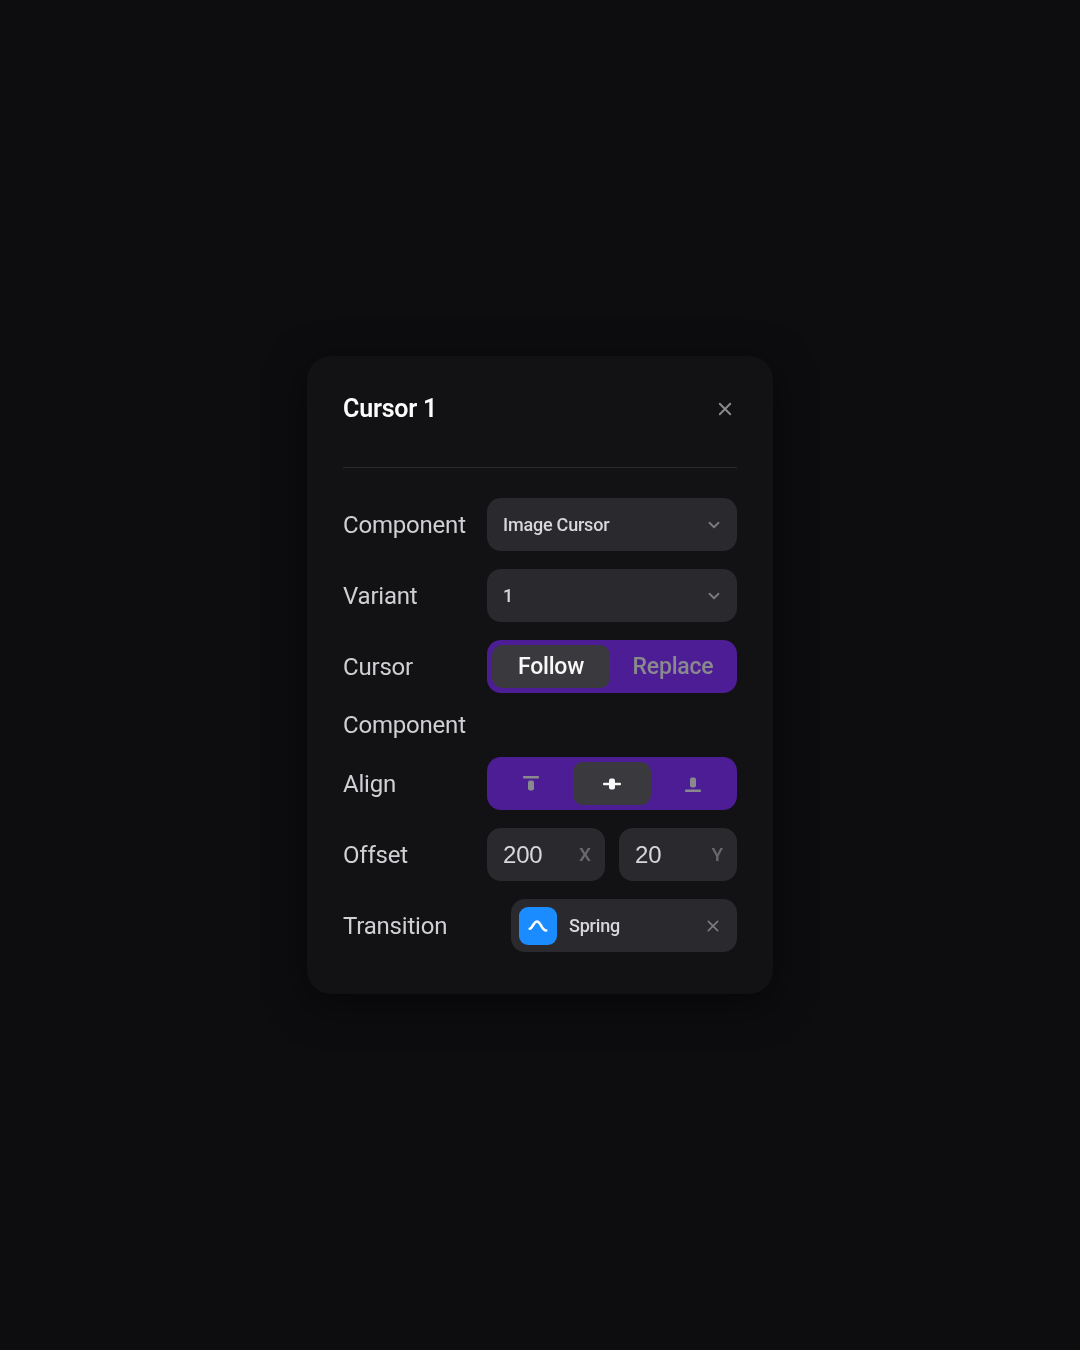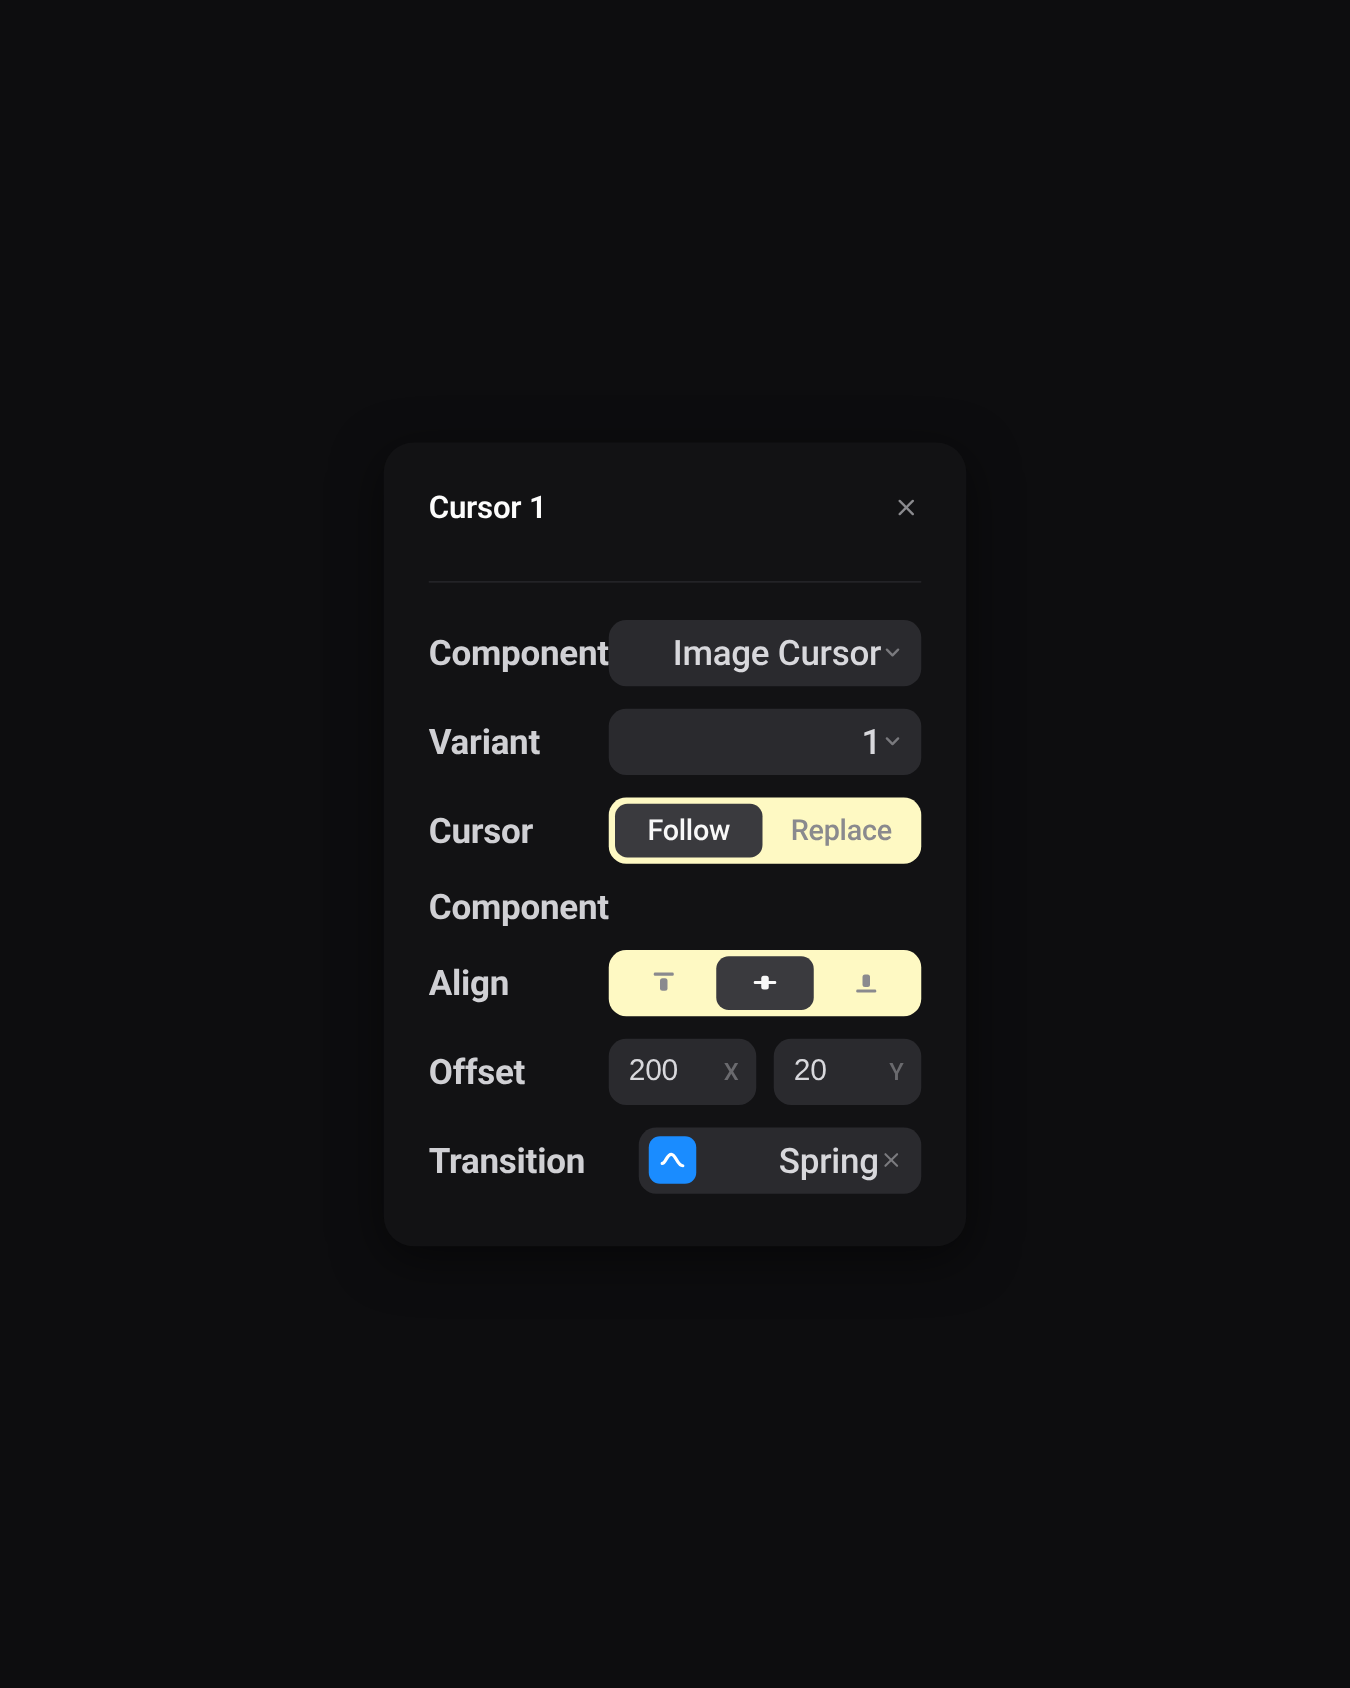--- a/index.html
+++ b/index.html
@@ -56,22 +56,22 @@
       margin-bottom: 18px;
     }
     .row:last-child {
       margin-bottom: 0;
       gap: 24px;
     }
     .row-label {
       width: 144px;
       flex-shrink: 0;
       color: #d0d0d4;
-      font-size: 28px;
-      font-weight: 700;
+      font-size: 24px;
+      font-weight: 400;
       letter-spacing: -0.2px;
     }
     .control {
       flex: 1;
       display: flex;
       gap: 14px;
     }
     .select {
       flex: 1;
       background: #2a2a2e;
@@ -82,37 +82,36 @@
       padding: 0 14px 0 16px;
       cursor: pointer;
       position: relative;
     }
     .select-with-icon {
       padding-left: 8px;
     }
     .select-value {
       flex: 1;
       color: #d8d8dc;
-      font-size: 28px;
+      font-size: 18px;
       font-weight: 500;
       letter-spacing: -0.2px;
-      text-align: right;
     }
     .chevron {
       color: #7a7a7e;
       display: flex;
       align-items: center;
     }
     .chevron svg {
       width: 18px;
       height: 18px;
     }
     .segmented {
       flex: 1;
-      background: #fef9c3;
+      background: #4c1d95;
       border-radius: 14px;
       height: 53px;
       display: flex;
       padding: 5px;
       gap: 4px;
       text-align: center;
     }
     .segment {
       flex: 1;
       display: flex;

